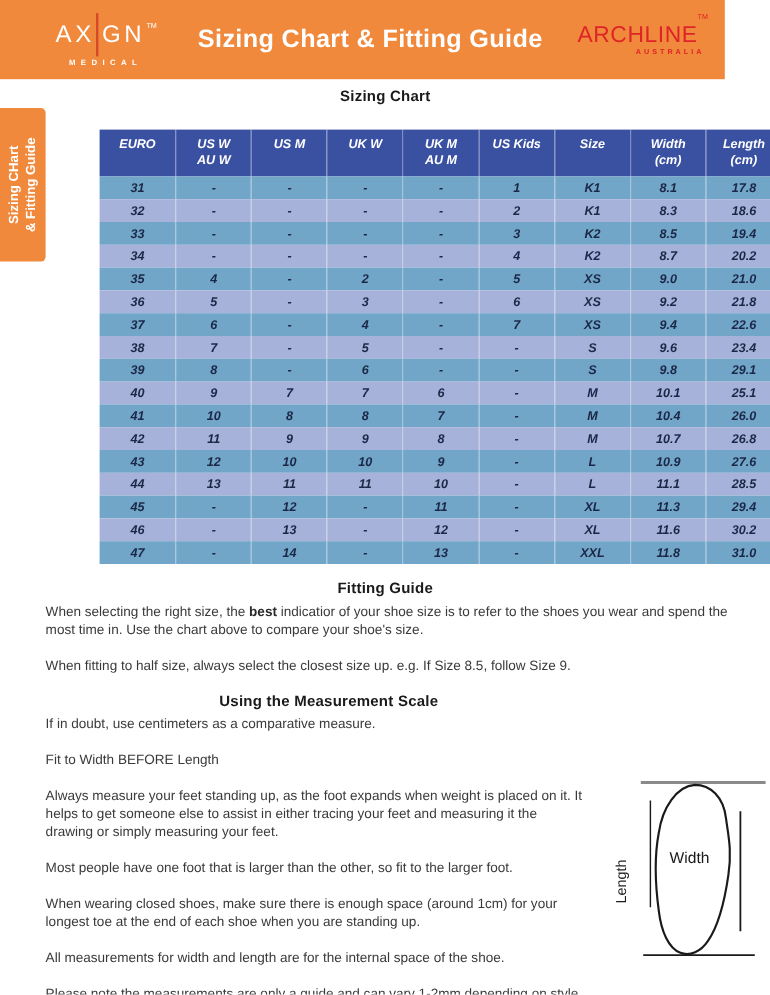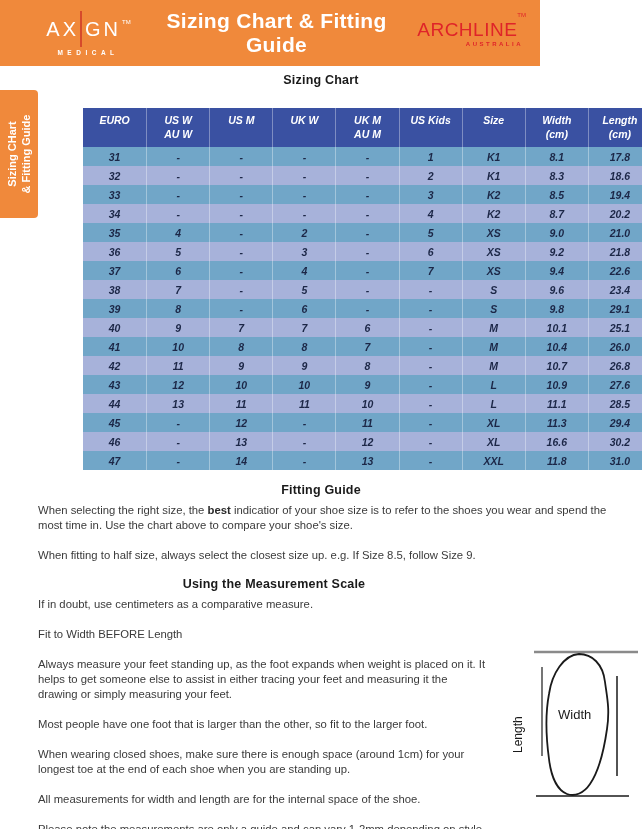--- a/index.html
+++ b/index.html
@@ -5,21 +5,21 @@
   * { margin:0; padding:0; box-sizing:border-box; }
   html,body { background:#ffffff; }
   body { font-family:"Liberation Sans", sans-serif; }
   .page {
     position:relative; width:642px; height:829px; margin:0 auto;
     background:#ffffff; overflow:hidden;
   }
 
   
   .banner {
-    position:absolute; left:0; top:0; width:540px; height:66px;
+    position:absolute; left:0; top:0; width:604px; height:66px;
     background:#F0893B; display:flex; align-items:center;
   }
   .axign { margin-left:33px; width:110px; color:#ffffff; }
   .axign-row { display:flex; align-items:center; justify-content:center; }
   .axign-letters { font-size:20px; font-weight:400; letter-spacing:3px; line-height:1; }
   .axign-bar { width:2px; height:36px; background:#D64A2B; margin:0 3px 0 1px; }
   .axign-tm { font-size:6px; vertical-align:top; position:relative; top:-7px; left:1px; }
   .axign-sub { text-align:center; font-size:6.5px; font-weight:bold; letter-spacing:4.5px; margin-top:2px; }
   .banner-title {
     flex:1; text-align:center; color:#ffffff; font-weight:bold; font-size:21px;
@@ -299,21 +299,21 @@
           <td>29.4</td>
         </tr>
         <tr>
           <td>46</td>
           <td>-</td>
           <td>13</td>
           <td>-</td>
           <td>12</td>
           <td>-</td>
           <td>XL</td>
-          <td>16.6</td>
+          <td>11.6</td>
           <td>30.2</td>
         </tr>
         <tr>
           <td>47</td>
           <td>-</td>
           <td>14</td>
           <td>-</td>
           <td>13</td>
           <td>-</td>
           <td>XXL</td>

